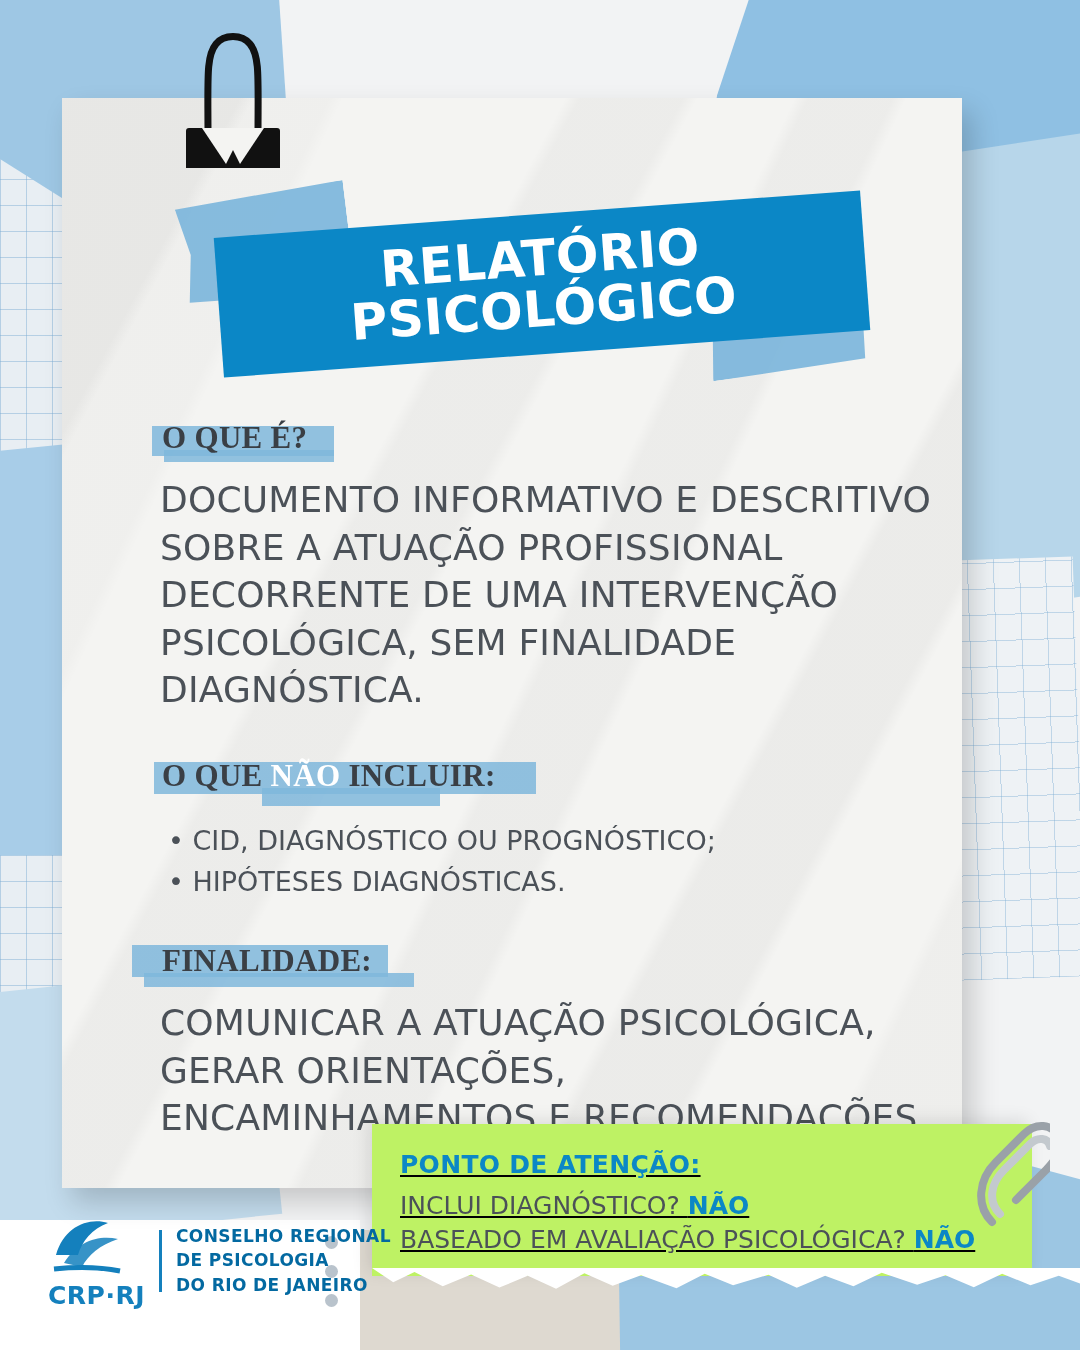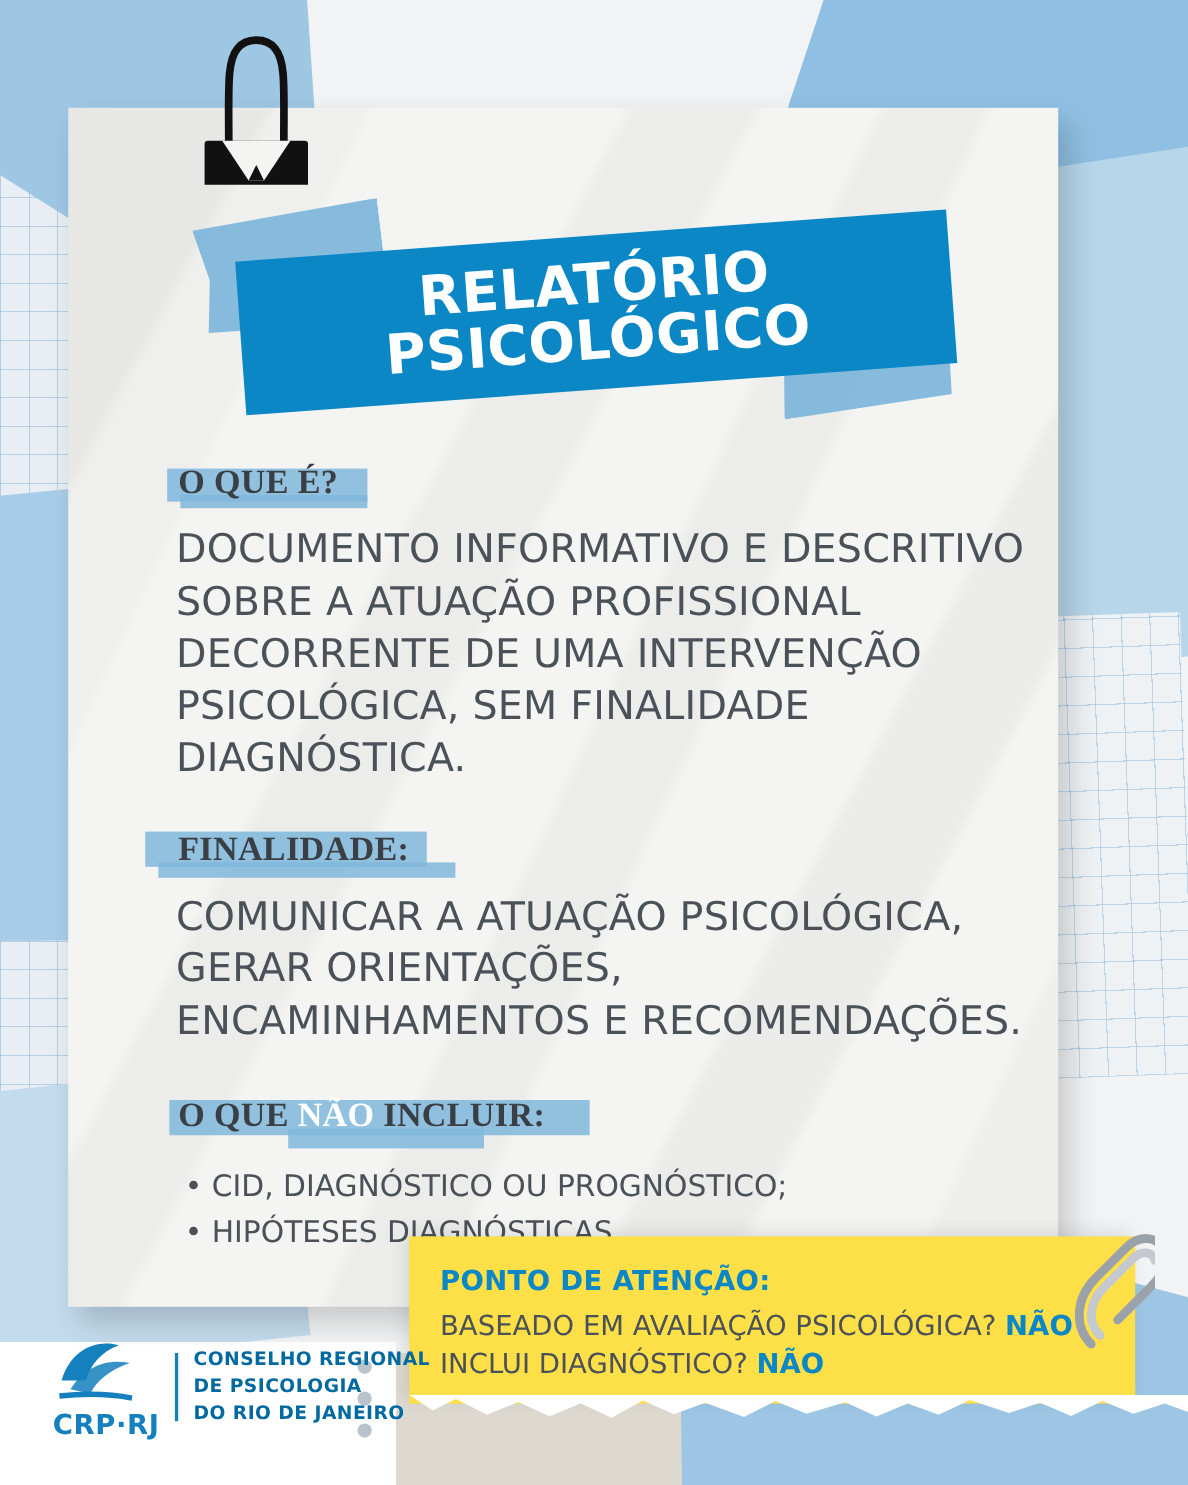--- a/index.html
+++ b/index.html
@@ -218,24 +218,25 @@
     content: "• ";
   }
 
   
   #attention {
     position: absolute;
     left: 372px;
     top: 1124px;
     width: 660px;
     height: 152px;
-    background: #fde047;
+    background: #bef264;
     box-shadow: -4px -4px 16px rgba(0,0,0,.10);
     padding: 26px 28px 0 28px;
     box-sizing: border-box;
+    text-decoration: underline;
   }
   #attention-title {
     font-family: "DejaVu Sans", sans-serif;
     font-weight: bold;
     font-size: 25px;
     color: #0b87c6;
     letter-spacing: .3px;
     text-transform: uppercase;
     margin-bottom: 10px;
   }
@@ -352,46 +353,46 @@
 
   <div class="section">
     <div class="heading-wrap">
       <span class="hl" style="left:-6px; top:6px; width:182px; height:30px;"></span>
       <span class="hl" style="left:6px; top:30px; width:170px; height:12px;"></span>
       <span class="heading">O QUE É?</span>
     </div>
     <div class="body-text">DOCUMENTO INFORMATIVO E DESCRITIVO SOBRE A ATUAÇÃO PROFISSIONAL DECORRENTE DE UMA INTERVENÇÃO PSICOLÓGICA, SEM FINALIDADE DIAGNÓSTICA.</div>
   </div>
 
-  <div class="section" style="margin-top:40px;">
-    <div class="heading-wrap">
-      <span class="hl" style="left:-26px; top:2px; width:256px; height:32px;"></span>
-      <span class="hl" style="left:-14px; top:30px; width:270px; height:14px;"></span>
-      <span class="heading">FINALIDADE:</span>
-    </div>
-    <div class="body-text">COMUNICAR A ATUAÇÃO PSICOLÓGICA, GERAR ORIENTAÇÕES, ENCAMINHAMENTOS E RECOMENDAÇÕES.</div>
-  </div>
-
   <div class="section" style="margin-top:44px;">
     <div class="heading-wrap">
       <span class="hl" style="left:-4px; top:4px; width:382px; height:32px;"></span>
       <span class="hl" style="left:104px; top:30px; width:178px; height:18px;"></span>
       <span class="heading"><span>O QUE </span><span class="emph">NÃO</span><span> INCLUIR:</span></span>
     </div>
     <ul class="bullets">
       <li>CID, DIAGNÓSTICO OU PROGNÓSTICO;</li>
       <li>HIPÓTESES DIAGNÓSTICAS.</li>
     </ul>
   </div>
+
+  <div class="section" style="margin-top:40px;">
+    <div class="heading-wrap">
+      <span class="hl" style="left:-26px; top:2px; width:256px; height:32px;"></span>
+      <span class="hl" style="left:-14px; top:30px; width:270px; height:14px;"></span>
+      <span class="heading">FINALIDADE:</span>
+    </div>
+    <div class="body-text">COMUNICAR A ATUAÇÃO PSICOLÓGICA, GERAR ORIENTAÇÕES, ENCAMINHAMENTOS E RECOMENDAÇÕES.</div>
+  </div>
 </div>
 
 <div id="attention">
   <div id="attention-title">PONTO DE ATENÇÃO:</div>
+  <div class="attention-line"><span>INCLUI DIAGNÓSTICO? </span><b>NÃO</b></div>
   <div class="attention-line"><span>BASEADO EM AVALIAÇÃO PSICOLÓGICA? </span><b>NÃO</b></div>
-  <div class="attention-line"><span>INCLUI DIAGNÓSTICO? </span><b>NÃO</b></div>
 </div>
 <div id="torn"></div>
 
 <div id="paperclip">
   <svg viewBox="0 0 80 120" width="80" height="120" aria-hidden="true">
     <path d="M22 104 C6 88 8 62 26 44 L54 16 C66 4 82 6 88 18 C94 30 86 42 76 52 L46 82" fill="none" stroke="#9aa1a8" stroke-width="8" stroke-linecap="round"></path>
     <path d="M30 96 C18 84 20 66 34 52 L60 26 C68 18 78 20 80 28" fill="none" stroke="#c3c9ce" stroke-width="8" stroke-linecap="round"></path>
   </svg>
 </div>
 

